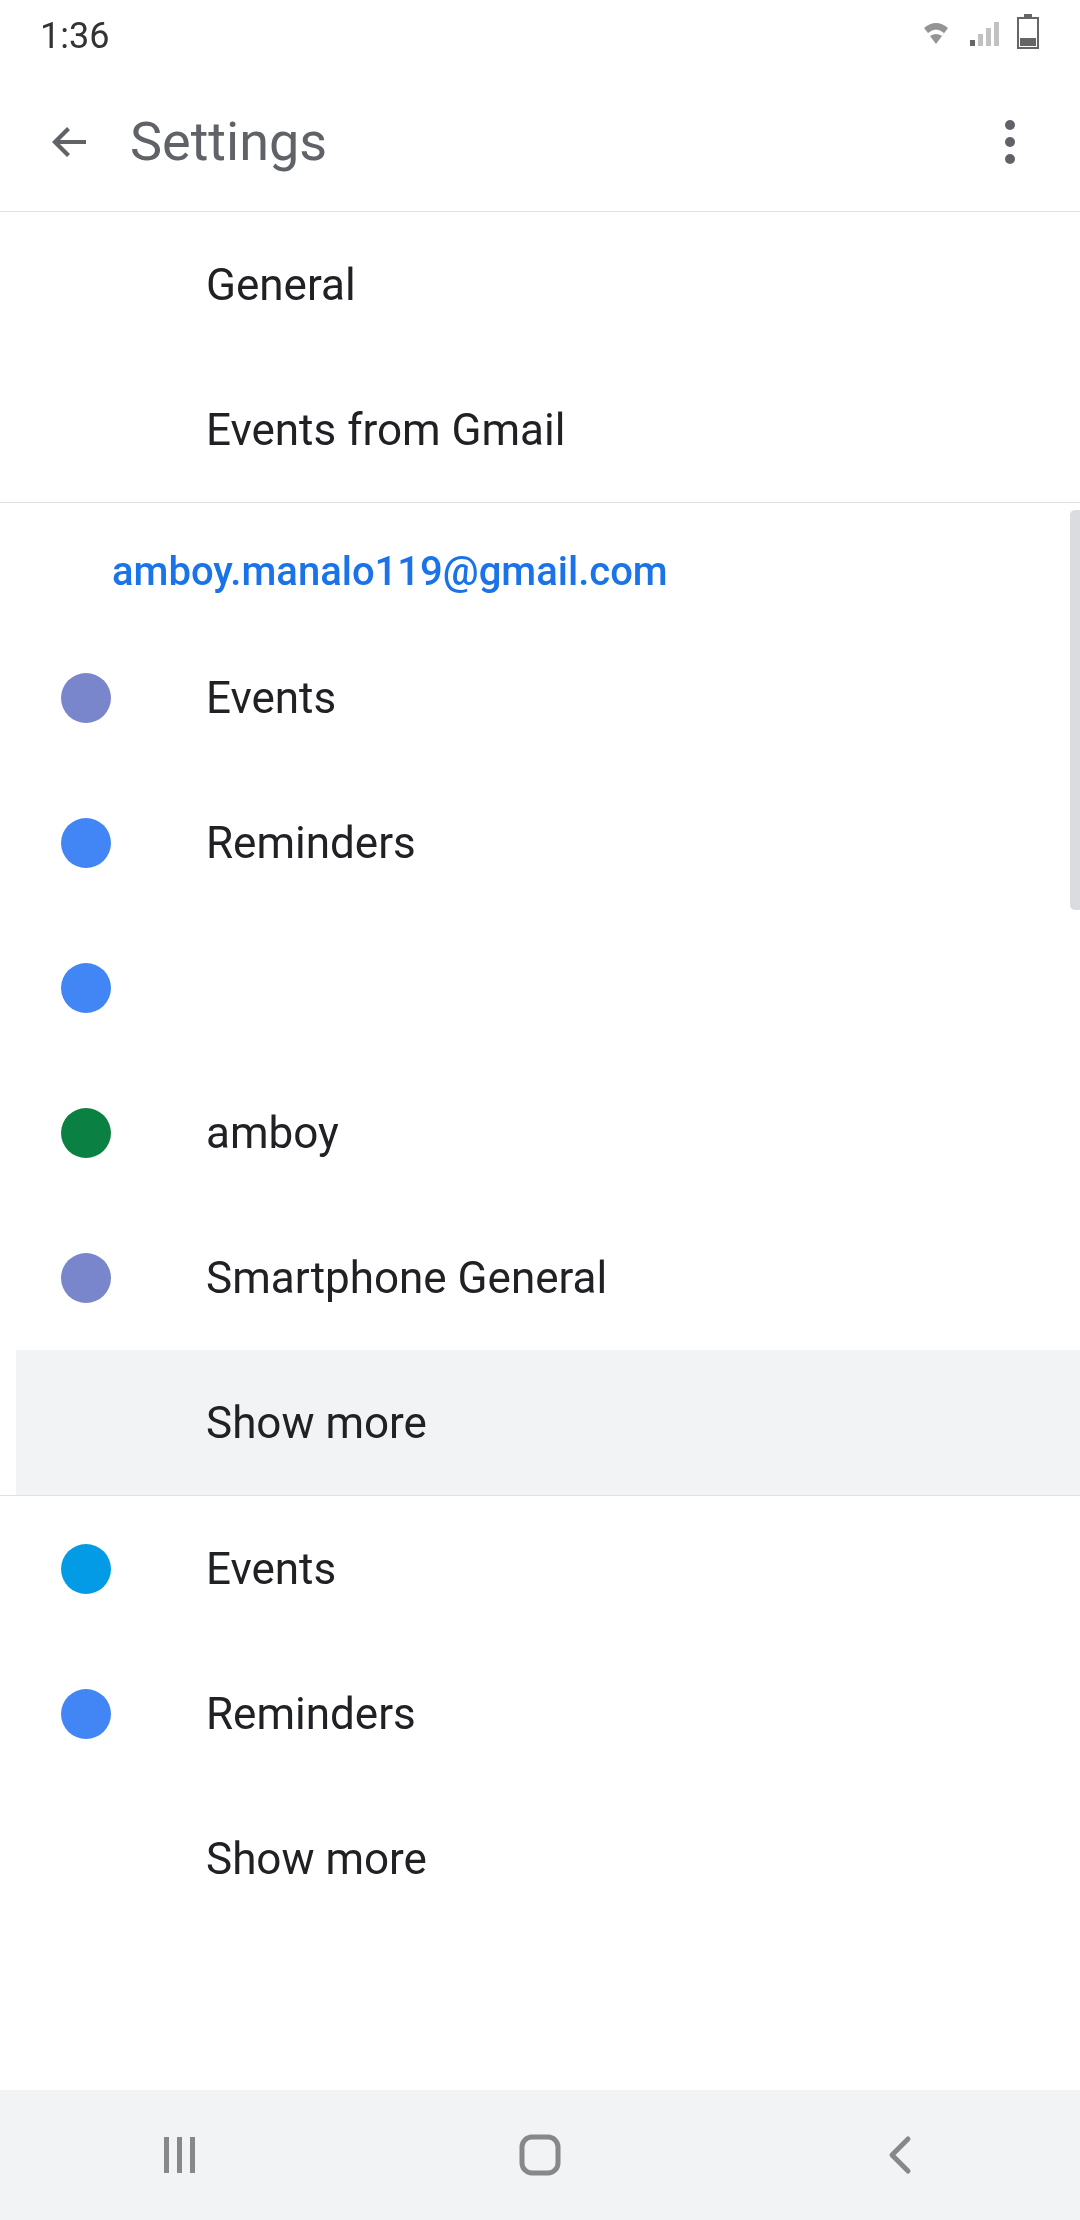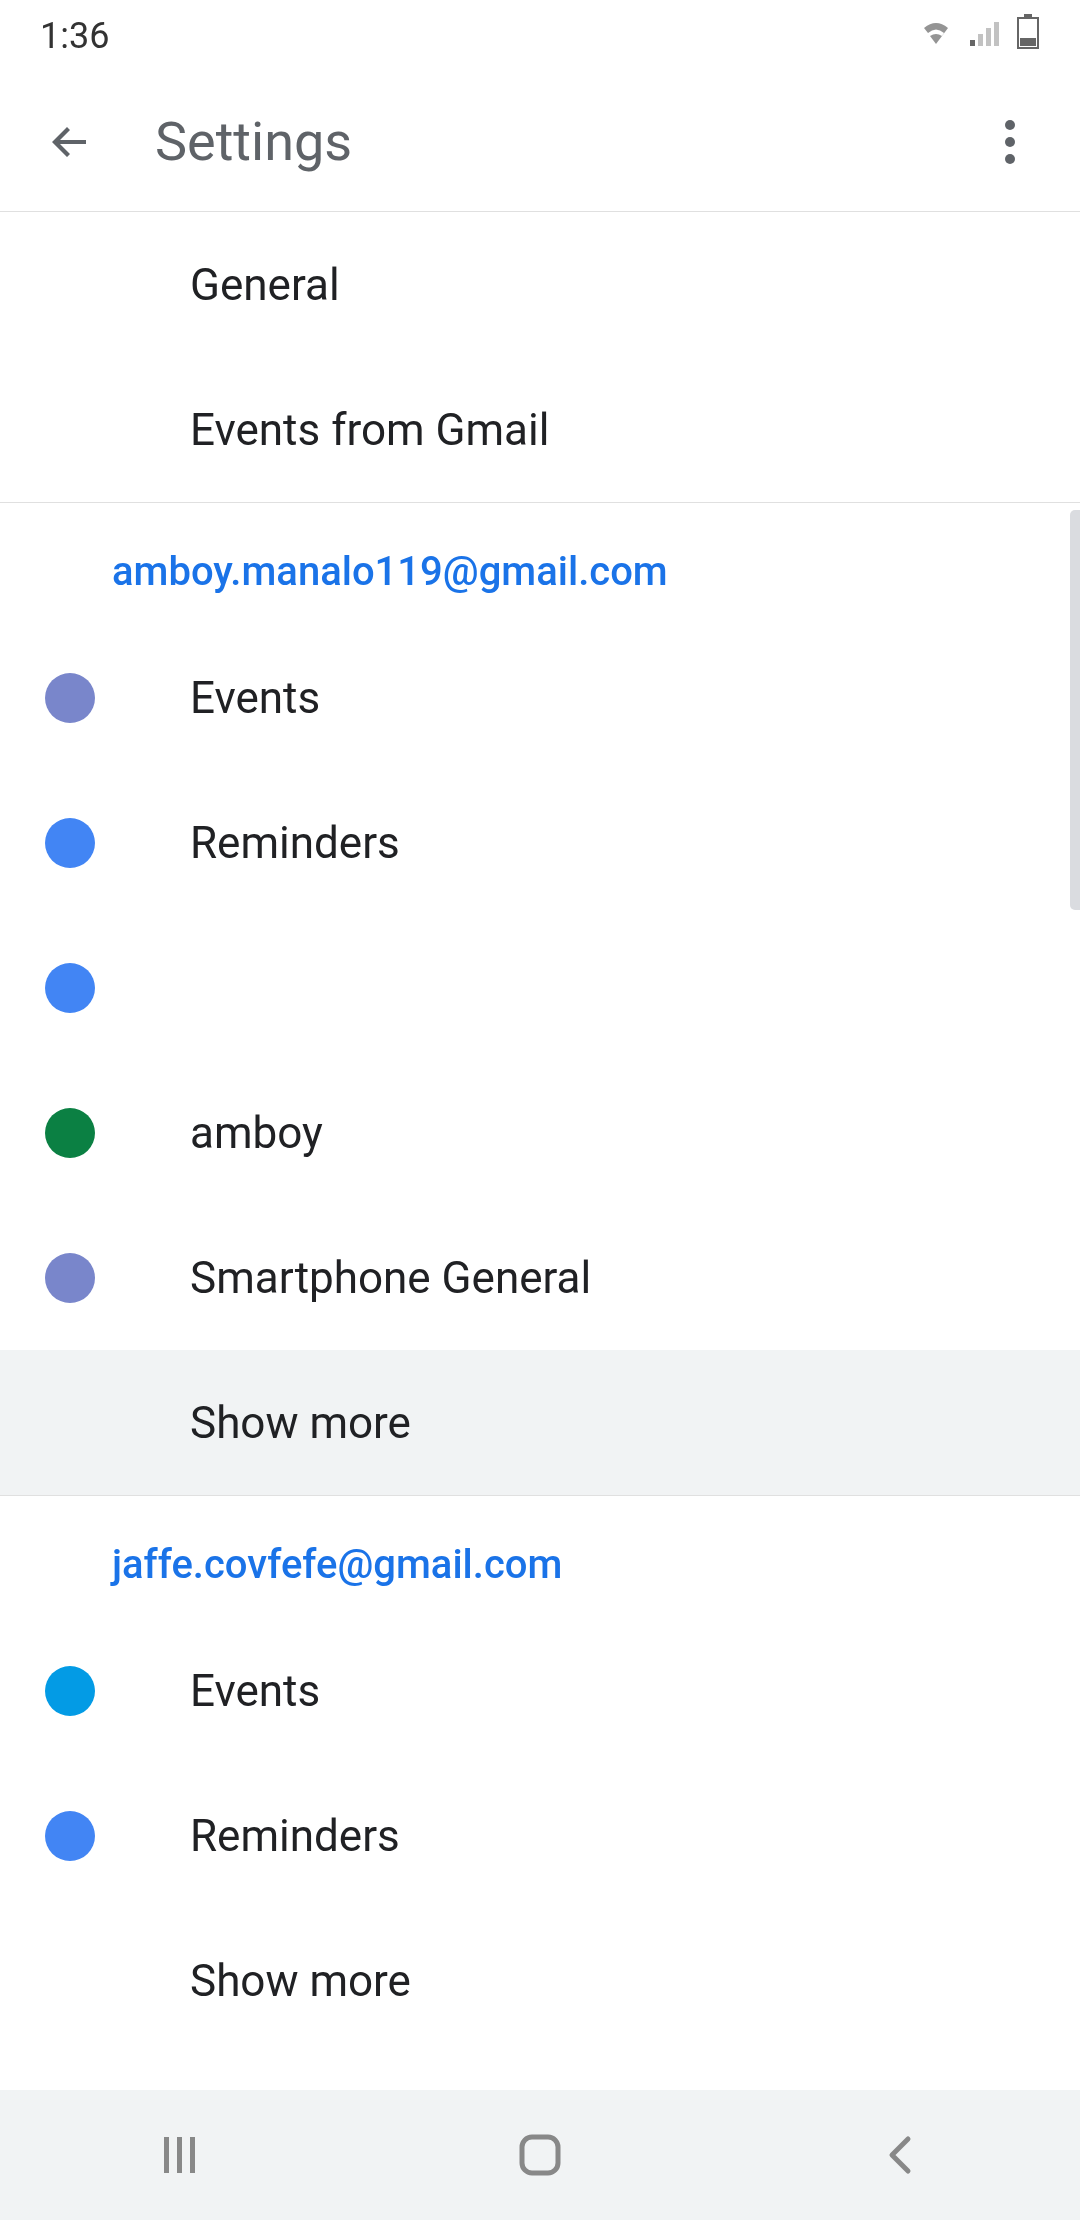--- a/index.html
+++ b/index.html
@@ -44,21 +44,21 @@
       width: 80px;
       height: 80px;
       display: flex;
       align-items: center;
       justify-content: center;
       cursor: pointer;
     }
     .app-title {
       font-size: 54px;
       color: #5f6368;
-      margin-left: 45px;
+      margin-left: 20px;
       flex: 1;
     }
     .more-btn {
       width: 80px;
       height: 80px;
       display: flex;
       align-items: center;
       justify-content: center;
       cursor: pointer;
     }
@@ -68,20 +68,21 @@
     }
     .list-item {
       height: 145px;
       display: flex;
       align-items: center;
       padding-left: 190px;
       font-size: 44px;
       color: #202124;
       cursor: pointer;
       position: relative;
+      margin-left: 16px;
     }
     .list-item.highlighted {
       background: #f1f3f4;
     }
     .section-divider {
       border-top: 1px solid #e0e0e0;
     }
     .account-header {
       padding: 45px 0 30px 112px;
       font-size: 40px;
@@ -202,21 +203,20 @@
   <div class="list-item">
     <span class="color-dot" style="background:#7986cb"></span>
     <span>Smartphone General</span>
   </div>
   <div class="list-item highlighted">
     <span>Show more</span>
   </div>
 
   <div class="section-divider"></div>
 
-  <div class="account-header">jaffe.covfefe@gmail.com</div>
 
   <div class="list-item">
     <span class="color-dot" style="background:#039be5"></span>
     <span>Events</span>
   </div>
   <div class="list-item">
     <span class="color-dot" style="background:#4285f4"></span>
     <span>Reminders</span>
   </div>
   <div class="list-item">

